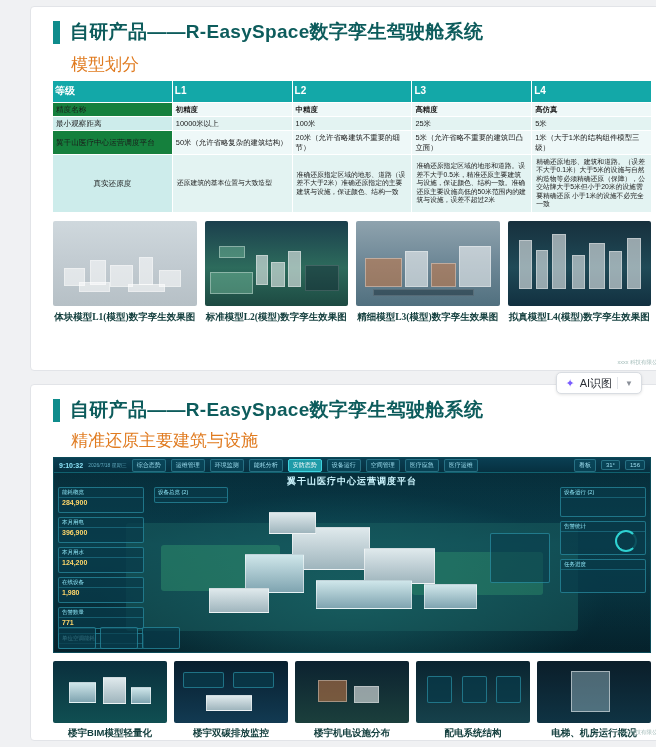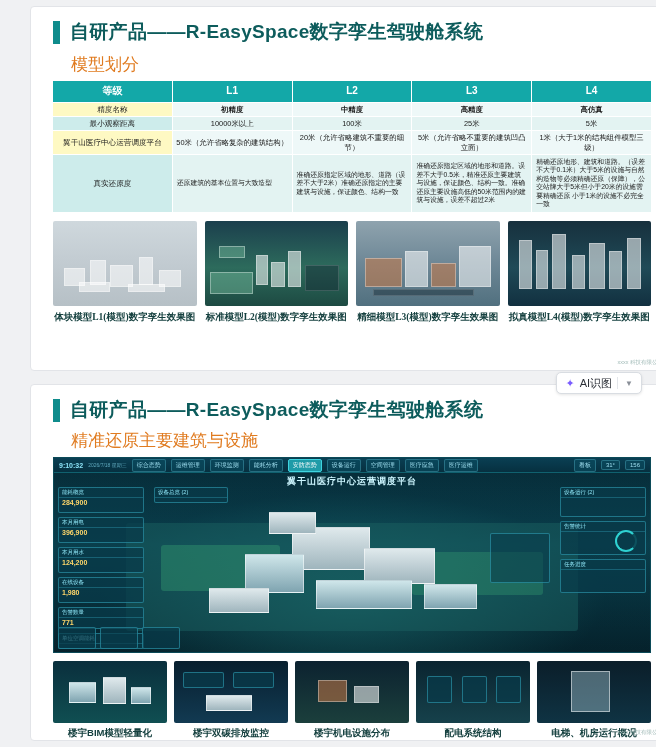--- a/index.html
+++ b/index.html
@@ -69,36 +69,36 @@
   
   table.model-table {
     border-collapse: collapse;
     margin: 0 auto;
     width: 600px;
     table-layout: fixed;
   }
   table.model-table th,
   table.model-table td {
     border: 1px solid #ffffff;
-    text-align: center;
+    text-align: left;
     vertical-align: middle;
     font-size: 7.4px;
     color: #1a1a1a;
     padding: 2px 3px;
     line-height: 1.25;
   }
   table.model-table thead th {
     background: #13a8a8;
     color: #ffffff;
     font-size: 10px;
     font-weight: bold;
     padding: 4px 2px;
   }
   table.model-table tbody td.rowhead {
-    background: #fef9c3;
+    background: #15803d;
     font-weight: normal;
     font-size: 7.6px;
   }
   table.model-table tbody td {
     background: #eef8f8;
   }
   table.model-table tbody tr:nth-child(even) td { background: #e3f3f2; }
   table.model-table tbody tr:nth-child(even) td.rowhead { background: #cdeceb; }
   td.level-name { font-weight: bold; font-size: 9px; }
   tr.tall td { height: 56px; font-size: 6.8px; text-align: left; padding: 3px 4px; }

